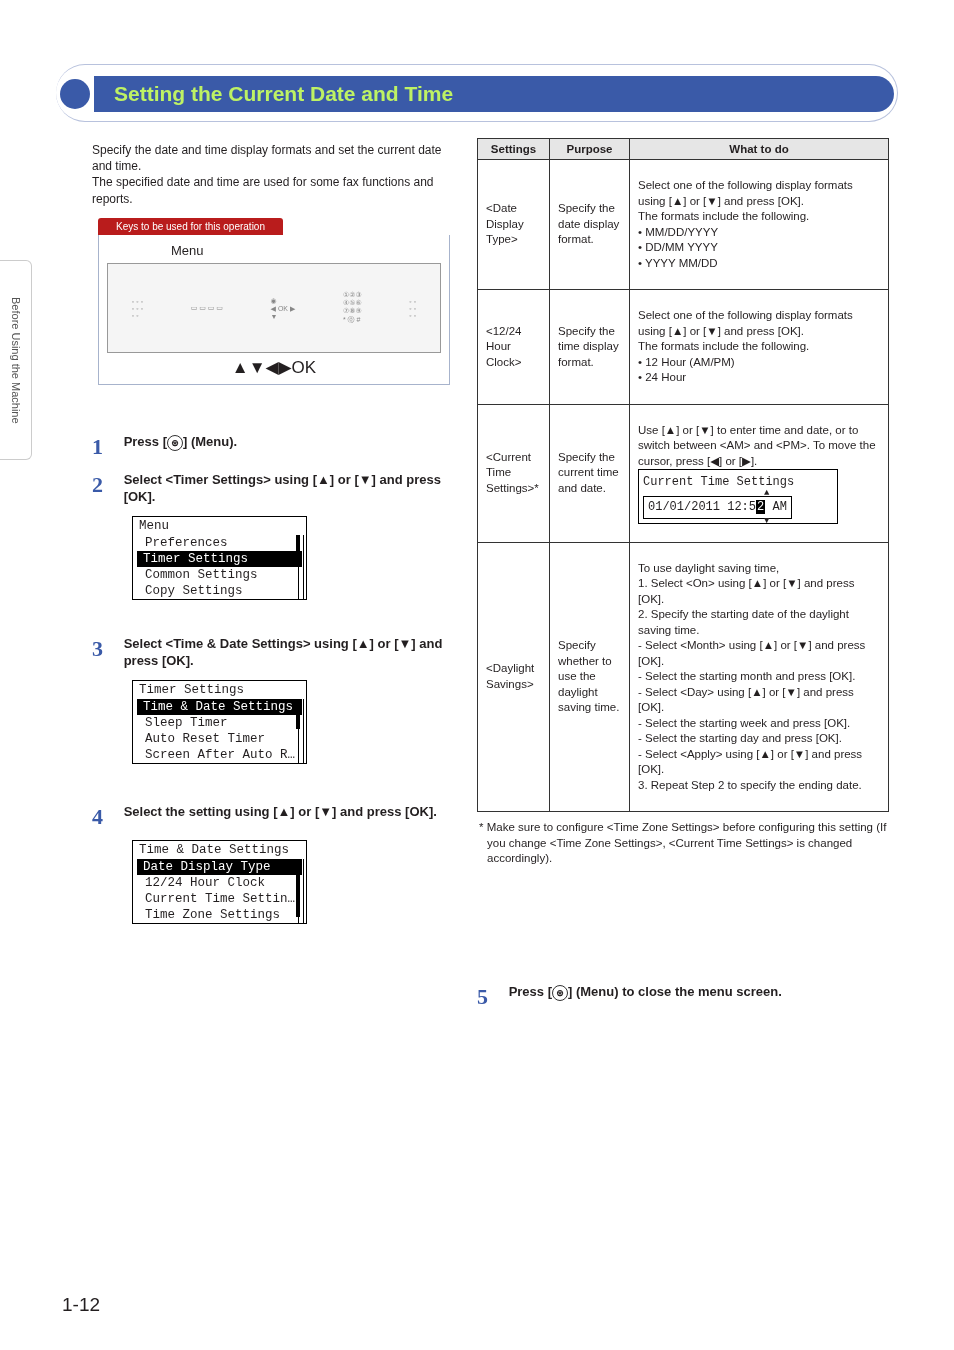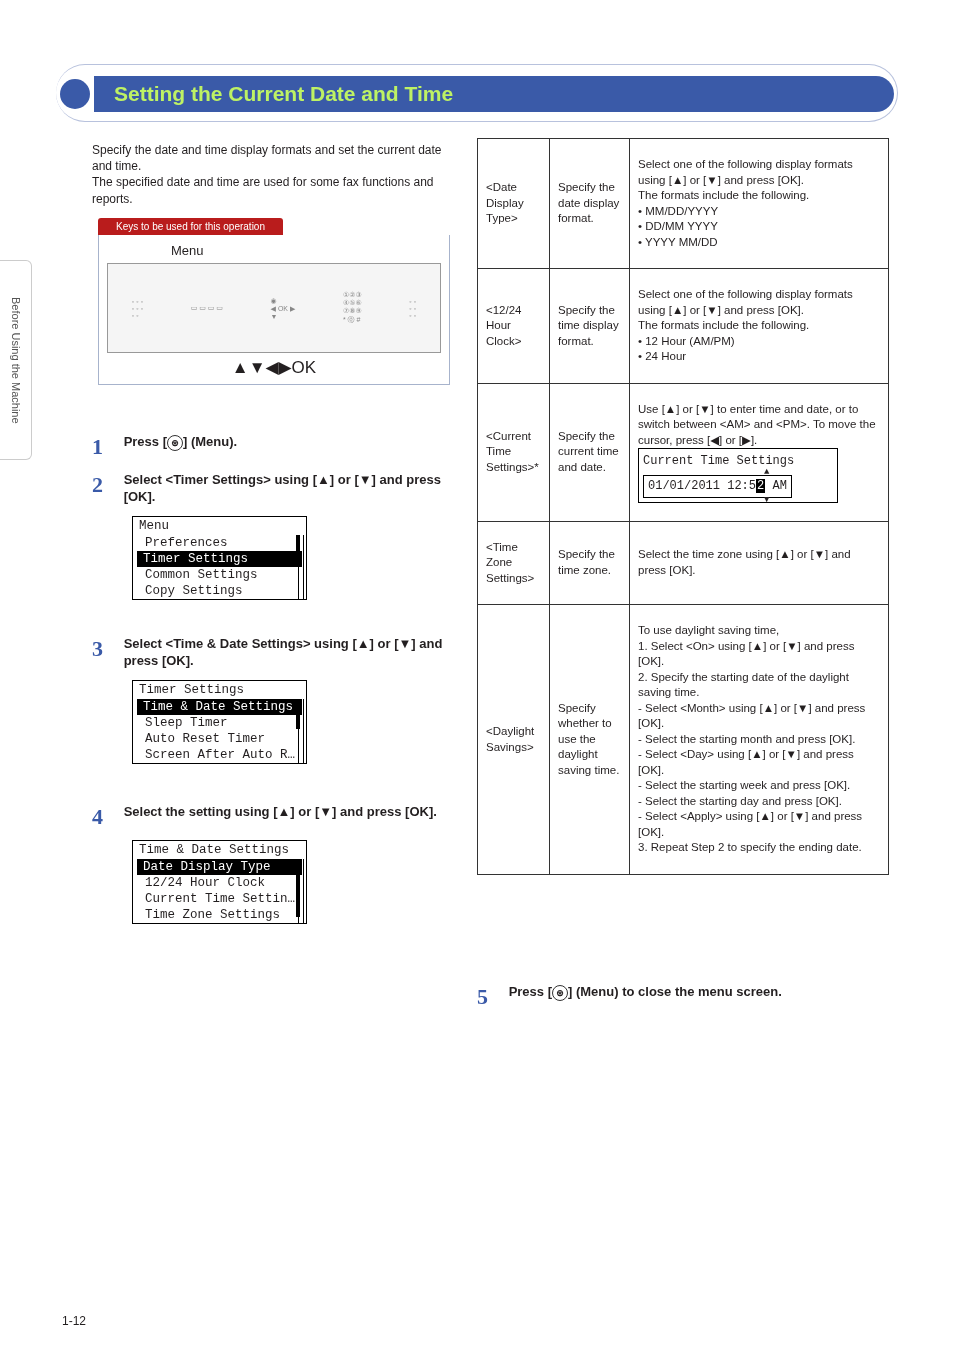--- a/index.html
+++ b/index.html
@@ -243,22 +243,22 @@
     }
     .step5 {
       position: absolute;
       left: 477px;
       top: 984px;
       width: 412px;
     }
     .page-num {
       position: absolute;
       left: 62px;
-      bottom: 22px;
-      font-size: 12px;
+      bottom: 34px;
+      font-size: 19px;
     }
     .circ-menu {
       display: inline-block;
       width: 16px; height: 16px;
       border: 1px solid #333;
       border-radius: 50%;
       font-size: 9px;
       text-align: center;
       line-height: 14px;
       vertical-align: middle;
@@ -341,20 +341,25 @@
     <div class="lcd-row">Time Zone Settings</div>
     <div class="lcd-scrolltrack" style="top:18px;">
       <div class="lcd-scrollthumb" style="top:0;height:58px;"></div>
     </div>
   </div>
 </div>
 
 <div class="right-col">
   <table class="settings">
     <tbody>
+        <tr>
+      <th>Settings</th>
+      <th>Purpose</th>
+      <th>What to do</th>
+    </tr>
     <tr>
       <td>&lt;Date Display Type&gt;</td>
       <td>Specify the date display format.</td>
       <td style="white-space:pre-line;">Select one of the following display formats using [▲] or [▼] and press [OK].
 The formats include the following.
 • MM/DD/YYYY
 • DD/MM YYYY
 • YYYY MM/DD</td>
     </tr>
     <tr>
@@ -374,40 +379,36 @@
           <div>Current Time Settings</div>
           <div class="mini-lcd-date">
             <span class="arrow-up-sm">▲</span>
             <span>01/01/2011 12:5</span><span class="cursor-block">2</span><span> AM</span>
             <span class="arrow-dn-sm">▼</span>
           </div>
         </div>
       </td>
     </tr>
     <tr>
-      <td>&lt;Time Zone Settings&gt;</td>
-      <td>Specify the time zone.</td>
-      <td>Select the time zone using [▲] or [▼] and press [OK].</td>
-    </tr>
-    <tr>
       <td>&lt;Daylight Savings&gt;</td>
       <td>Specify whether to use the daylight saving time.</td>
       <td style="white-space:pre-line;">To use daylight saving time,
 1. Select &lt;On&gt; using [▲] or [▼] and press [OK].
 2. Specify the starting date of the daylight saving time.
  - Select &lt;Month&gt; using [▲] or [▼] and press [OK].
  - Select the starting month and press [OK].
  - Select &lt;Day&gt; using [▲] or [▼] and press [OK].
  - Select the starting week and press [OK].
  - Select the starting day and press [OK].
  - Select &lt;Apply&gt; using [▲] or [▼] and press [OK].
 3. Repeat Step 2 to specify the ending date.</td>
     </tr>
   </tbody>
     </table>
+  <div class="footnote-right">* Make sure to configure &lt;Time Zone Settings&gt; before configuring this setting (If you change &lt;Time Zone Settings&gt;, &lt;Current Time Settings&gt; is changed accordingly).</div>
 </div>
 
 <div class="step5">
   <span class="step-num">5</span>
   <span class="step-text">Press [<span class="circ-menu">⊛</span>] (Menu) to close the menu screen.</span>
 </div>
 
 <div class="page-num">1-12</div>
 
 </body></html>

